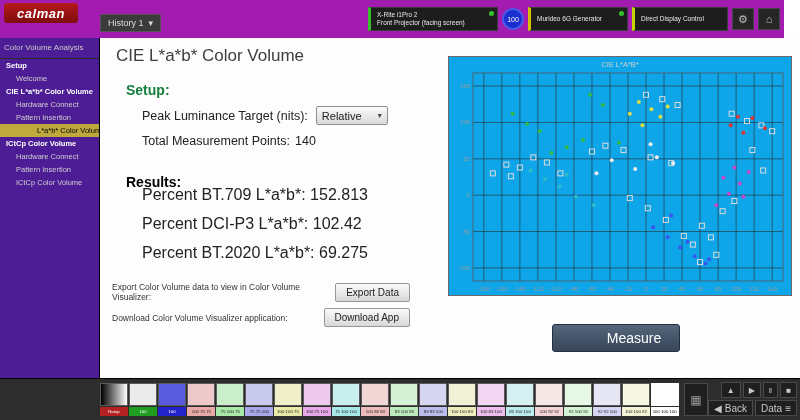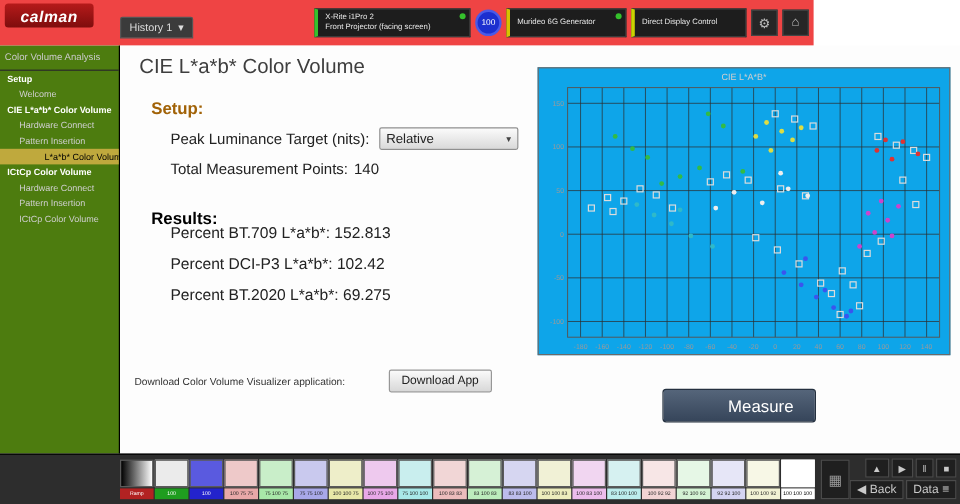--- a/index.html
+++ b/index.html
@@ -1,20 +1,20 @@
 <!DOCTYPE html>
 <html><head>
 <meta charset="utf-8">
 <style>
   * { box-sizing: border-box; margin: 0; padding: 0; }
   html,body { width: 800px; height: 420px; overflow: hidden; }
   body { font-family: "Liberation Sans", sans-serif; position: relative; background: #fff; }
 
   
-  #topbar { position: absolute; left:0; top:0; width:678px; height:38px; background:#ef4444; }
+  #topbar { position: absolute; left:0; top:0; width:784px; height:38px; background:#a21caf; }
   .logo { position:absolute; left:4px; top:3px; width:74px; height:20px;
           background:linear-gradient(#b51a1a,#7e0d0d); border-radius:3px;
           color:#fff; font-weight:bold; font-style:italic; font-size:13px;
           display:flex; align-items:center; justify-content:center; letter-spacing:.5px; }
   .history-tab { position:absolute; left:100px; top:14px; height:18px; background:#3b3b3b;
           border:1px solid #555; color:#ddd; font-size:9px; display:flex; align-items:center;
           gap:5px; padding:0 7px; border-radius:2px 2px 0 0; }
   .topbar-right { position:absolute; right:4px; top:7px; display:flex; gap:4px; align-items:center; }
   .dev-box { height:24px; background:#1d1d1d; border:1px solid #3c3c3c; color:#e8e8e8;
           font-size:6.5px; display:flex; flex-direction:column; justify-content:center;
@@ -25,41 +25,41 @@
   .status-dot { position:absolute; right:3px; top:3px; width:5px; height:5px; border-radius:50%;
           background:#35c12c; }
   .blue-badge { width:22px; height:22px; border-radius:50%; background:#1b2fd0;
           border:2px solid #4a5ae8; color:#fff; font-size:7px; display:flex;
           align-items:center; justify-content:center; }
   .icon-btn { width:22px; height:22px; background:#262626; border:1px solid #454545;
           color:#bbb; font-size:11px; display:flex; align-items:center; justify-content:center; }
 
   
   #sidebar { position:absolute; left:0; top:38px; width:100px; height:340px;
-          background:#4d7c0f; border-right:1px solid #000; }
+          background:#4c1d95; border-right:1px solid #000; }
   .sidebar-title { color:#c9c9c9; font-size:8px; padding:5px 4px 6px 4px; border-bottom:1px solid #2a2a2a; }
   .tree-item { font-size:7.5px; color:#cfcfcf; padding:2px 3px 2px 8px; cursor:default; white-space:nowrap; overflow:hidden; }
   .tree-item.lvl0 { font-weight:bold; color:#fff; padding-left:6px; }
   .tree-item.lvl1 { padding-left:16px; }
   .tree-item.selected { background:#bfa93d; color:#000;padding-left:37px; }
 
   
   #main { position:absolute; left:100px; top:38px; width:700px; height:340px; background:#fdfdfd; }
   .page-title { position:absolute; left:16px; top:8px; font-size:17px; color:#3e3e3e; }
-  .setup-heading { position:absolute; left:26px; top:44px; font-size:14px; font-weight:bold; color:#a16207; }
+  .setup-heading { position:absolute; left:26px; top:44px; font-size:14px; font-weight:bold; color:#15803d; }
   .peak-row { position:absolute; left:42px; top:68px; display:flex; align-items:center; gap:8px;
           font-size:12.5px; color:#222; }
-  .dropdown { width:116px; height:19px; background:linear-gradient(#fbfbfb,#d9d9d9);
+  .dropdown { width:72px; height:19px; background:linear-gradient(#fbfbfb,#d9d9d9);
           border:1px solid #8f8f8f; border-radius:2px; font-size:11px; color:#222;
           display:flex; align-items:center; justify-content:space-between; padding:0 5px; }
   .dropdown .arr { font-size:8px; color:#444; }
   .points-row { position:absolute; left:42px; top:96px; font-size:12.5px; color:#222; display:flex; gap:5px; }
   .results-heading { position:absolute; left:26px; top:136px; font-size:14px; font-weight:bold; color:#000000; }
   #results-list { position:absolute; left:42px; top:148px; display:flex; flex-direction:column;
-          gap:11px; font-size:13px; color:#222; }
+          gap:11px; font-size:16px; color:#222; }
   .export-row { position:absolute; left:12px; width:298px; display:flex; align-items:center;
           justify-content:space-between; font-size:8.5px; color:#333; }
   .export-row.r1 { top:244px; }
   .export-row.r2 { top:270px; }
   .small-btn { font-size:10px; color:#222; padding:3px 10px; background:linear-gradient(#fafafa,#d8d8d8);
           border:1px solid #979797; border-radius:2px; white-space:nowrap; }
 
   .chart-panel { position:absolute; left:348px; top:18px; width:344px; height:240px;
           background:#0ea5e9; border:1px solid #6a6a6a; }
   .chart-panel svg { display:block; }
@@ -148,20 +148,24 @@
     <span>140</span>
   </div>
 
   <div class="results-heading">Results:</div>
   <div id="results-list">
       <div>Percent BT.709 L*a*b*: 152.813</div>
       <div>Percent DCI-P3 L*a*b*: 102.42</div>
       <div>Percent BT.2020 L*a*b*: 69.275</div>
     </div>
 
+  <div class="export-row r1">
+    <span>Export Color Volume data to view in Color Volume Visualizer:</span>
+    <button class="small-btn">Export Data</button>
+  </div>
   <div class="export-row r2">
     <span>Download Color Volume Visualizer application:</span>
     <button class="small-btn">Download App</button>
   </div>
 
   <div class="chart-panel">
     <svg id="chart-svg" width="342" height="238" viewBox="0 0 342 238">
         <text x="171" y="10" fill="#cfcfcf" font-size="7.5" text-anchor="middle" font-family="Liberation Sans, sans-serif">CIE L*A*B*</text>
         <line x1="34.81395348837209" y1="16" x2="34.81395348837209" y2="224" stroke="#2c2c2c" stroke-width="0.6"></line>
         <text x="34.81395348837209" y="234" fill="#9a9a9a" font-size="5.8" text-anchor="middle" font-family="Liberation Sans, sans-serif">-180</text>

